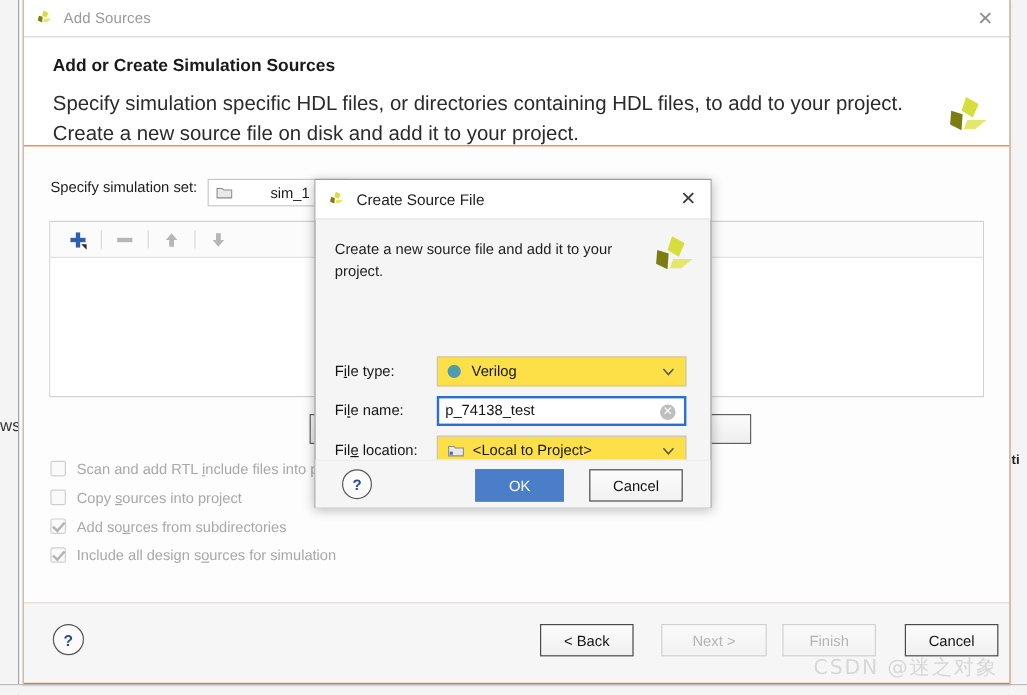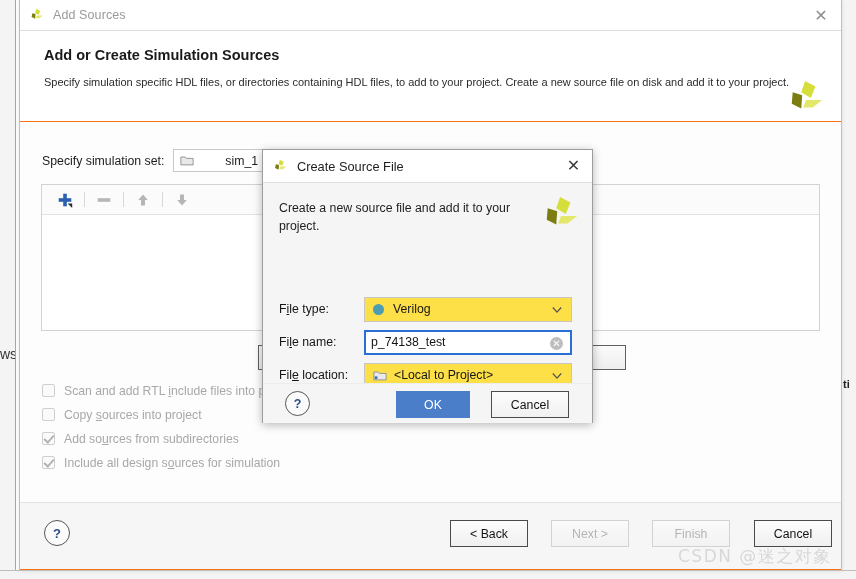--- a/index.html
+++ b/index.html
@@ -94,21 +94,21 @@
   }
   .header h1 {
     margin: 0 0 12px 0;
     font-size: 14.5px;
     font-weight: bold;
     color: #1a1a1a;
     letter-spacing: 0px;
   }
   .header p {
     margin: 0;
-    font-size: 11px;
+    font-size: 17px;
     color: #2b2b2b;
     line-height: 1.45;
     max-width: 752px;
   }
   .header-logo {
     position: absolute;
     right: 16px; top: 48px;
     width: 38px; height: 38px;
   }
 
@@ -116,21 +116,21 @@
   .wizard-body {
     position: absolute;
     left: 0; top: 122px;
     width: 821px; height: 380px;
     background: #fdfdfd;
   }
 
   .simset-row {
     position: absolute;
     left: 22px; top: 27px;
-    display: flex; align-items: center;
+    display: flex; align-items: flex-start;
   }
   .simset-label {
     font-size: 12.3px; color: #1c1c1c; margin-right: 9px;
   }
   .simset-combo {
     width: 118px; height: 23px;
     background: #ffffff;
     border: 1px solid #c8c8c8;
     display: flex; align-items: center;
     padding-left: 6px;
@@ -233,21 +233,21 @@
     height: 27px;
     font-size: 12.3px;
     background: linear-gradient(#fcfcfc,#f0f0f0);
     display: flex; align-items: center; justify-content: center;
     color: #141414;
   }
   .btn.strong { border: 1.5px solid #4a4a4a; }
   .btn.weak { border: 1px solid #d2d2d2; color: #b4b4b4;
               background: linear-gradient(#fafafa,#f2f2f2); }
   #btn-back   { left: 430px; width: 78px; }
-  #btn-next   { left: 531px; width: 78px; }
+  #btn-next   { left: 531px; width: 88px; }
   #btn-finish { left: 632px; width: 78px; }
   #btn-cancel { left: 734px; width: 78px; }
 
   .watermark {
     position: absolute;
     left: 640px; top: 545px;
     font-size: 17px;
     color: #d8d8d8;
     letter-spacing: 1.5px;
     white-space: nowrap;

